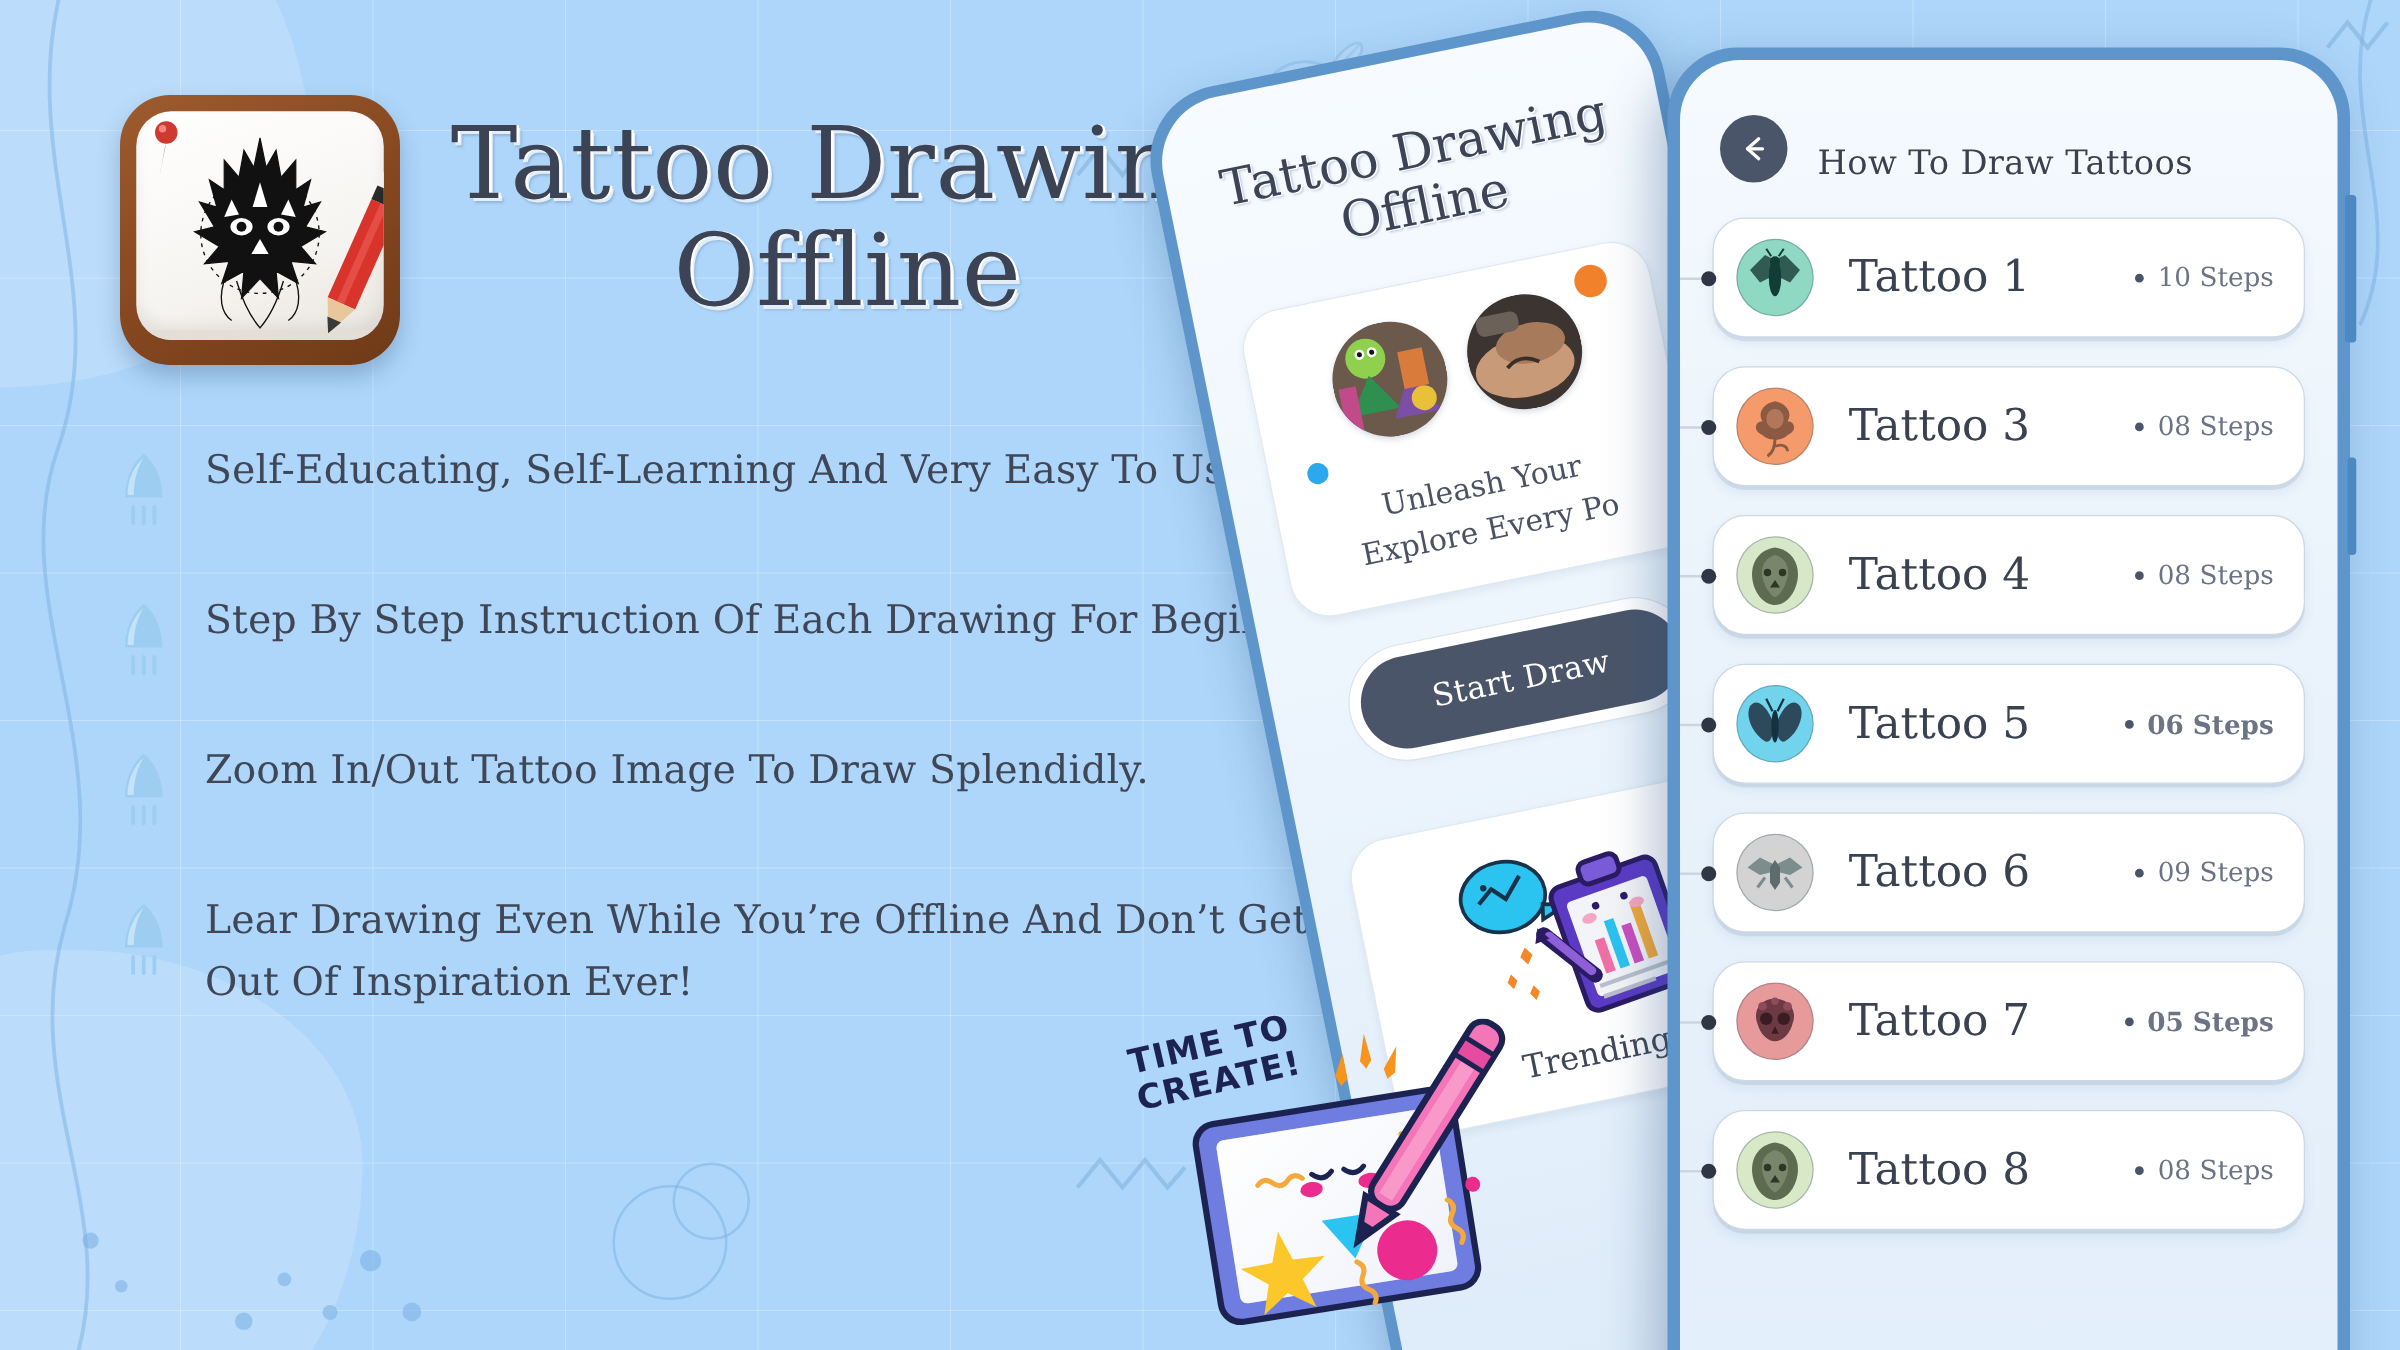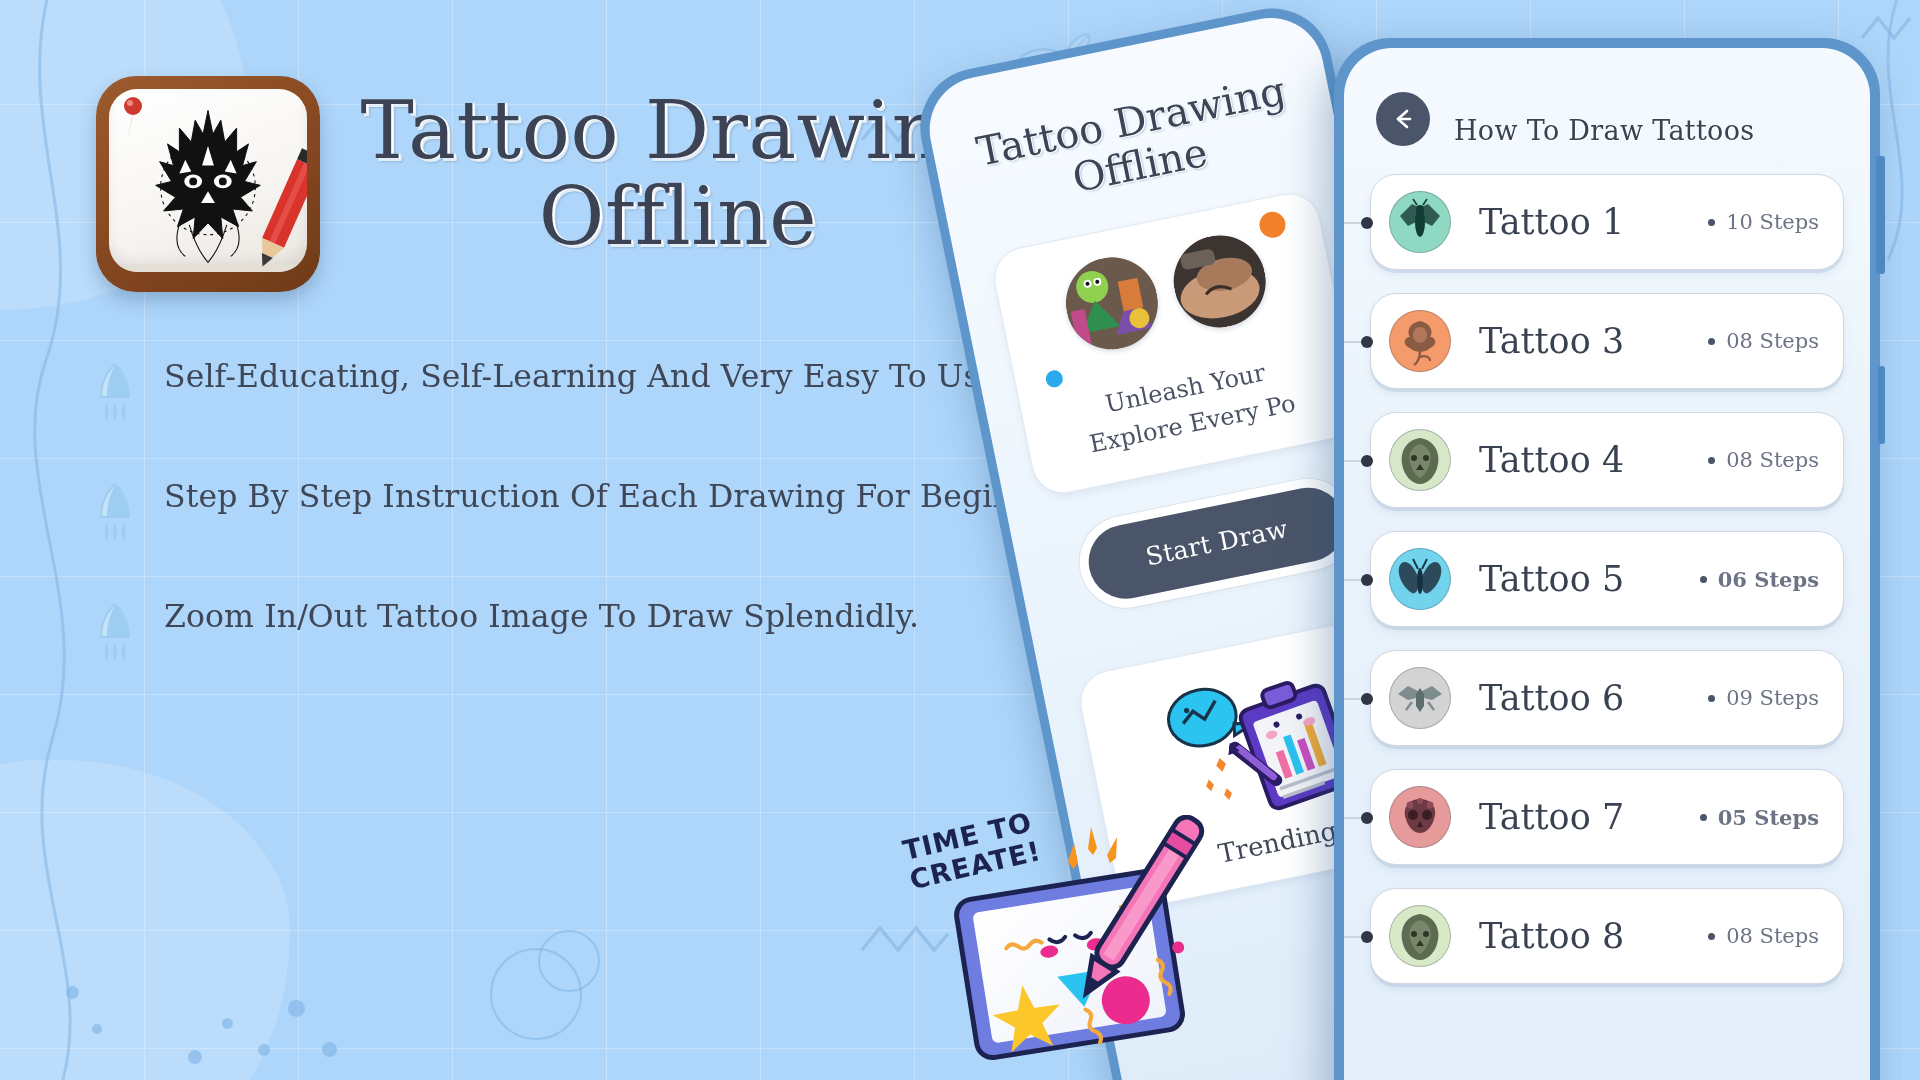--- a/index.html
+++ b/index.html
@@ -326,20 +326,32 @@
           <path d="M27 3 C 38 12, 42 26, 42 38 L 12 38 C 12 26, 16 12, 27 3 Z" fill="#9ecdf2"></path>
           <path d="M27 6 C 22 14, 19 24, 19 36 L 14 36 C 14 24, 19 13, 27 6 Z" fill="#c4e2f8"></path>
           <rect x="17" y="44" width="3" height="16" rx="1.5" fill="#9ecdf2"></rect>
           <rect x="25.5" y="44" width="3" height="16" rx="1.5" fill="#9ecdf2"></rect>
           <rect x="34" y="44" width="3" height="16" rx="1.5" fill="#9ecdf2"></rect>
         </svg>
       </span>
       <span class="feat-text">Zoom In/Out Tattoo Image To Draw Splendidly.</span>
     </div>
 
+    <div class="feat">
+      <span class="feat-icon">
+        <svg viewBox="0 0 54 62" width="54" height="62">
+          <path d="M27 3 C 38 12, 42 26, 42 38 L 12 38 C 12 26, 16 12, 27 3 Z" fill="#9ecdf2"></path>
+          <path d="M27 6 C 22 14, 19 24, 19 36 L 14 36 C 14 24, 19 13, 27 6 Z" fill="#c4e2f8"></path>
+          <rect x="17" y="44" width="3" height="16" rx="1.5" fill="#9ecdf2"></rect>
+          <rect x="25.5" y="44" width="3" height="16" rx="1.5" fill="#9ecdf2"></rect>
+          <rect x="34" y="44" width="3" height="16" rx="1.5" fill="#9ecdf2"></rect>
+        </svg>
+      </span>
+      <span class="feat-text">Lear Drawing Even While You’re Offline And Don’t Get Out Of Inspiration Ever!</span>
+    </div>
 
   </div>
 </div>
 
 <div id="phone-mid">
   <div class="screen">
     <div class="mtitle">
       <div>Tattoo Drawing</div>
       <div>Offline</div>
     </div>

